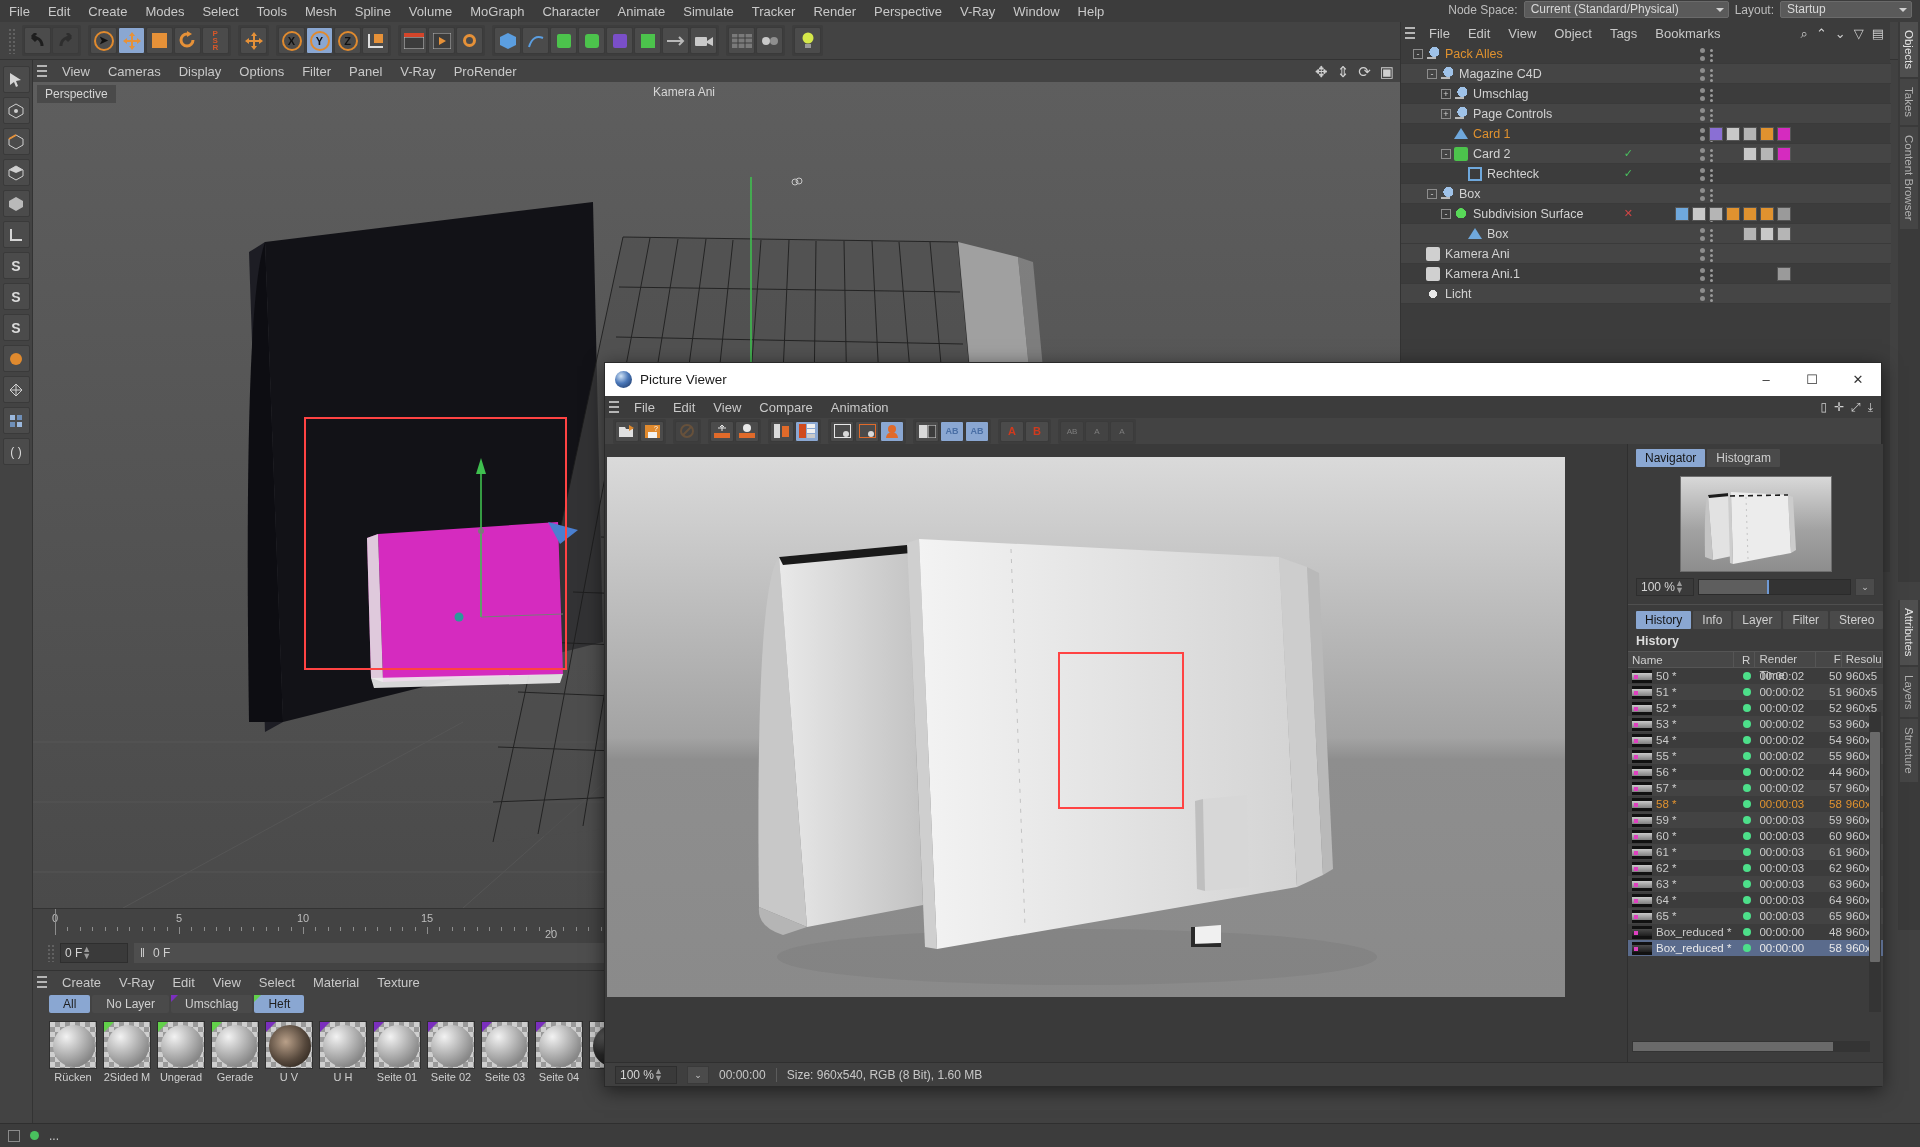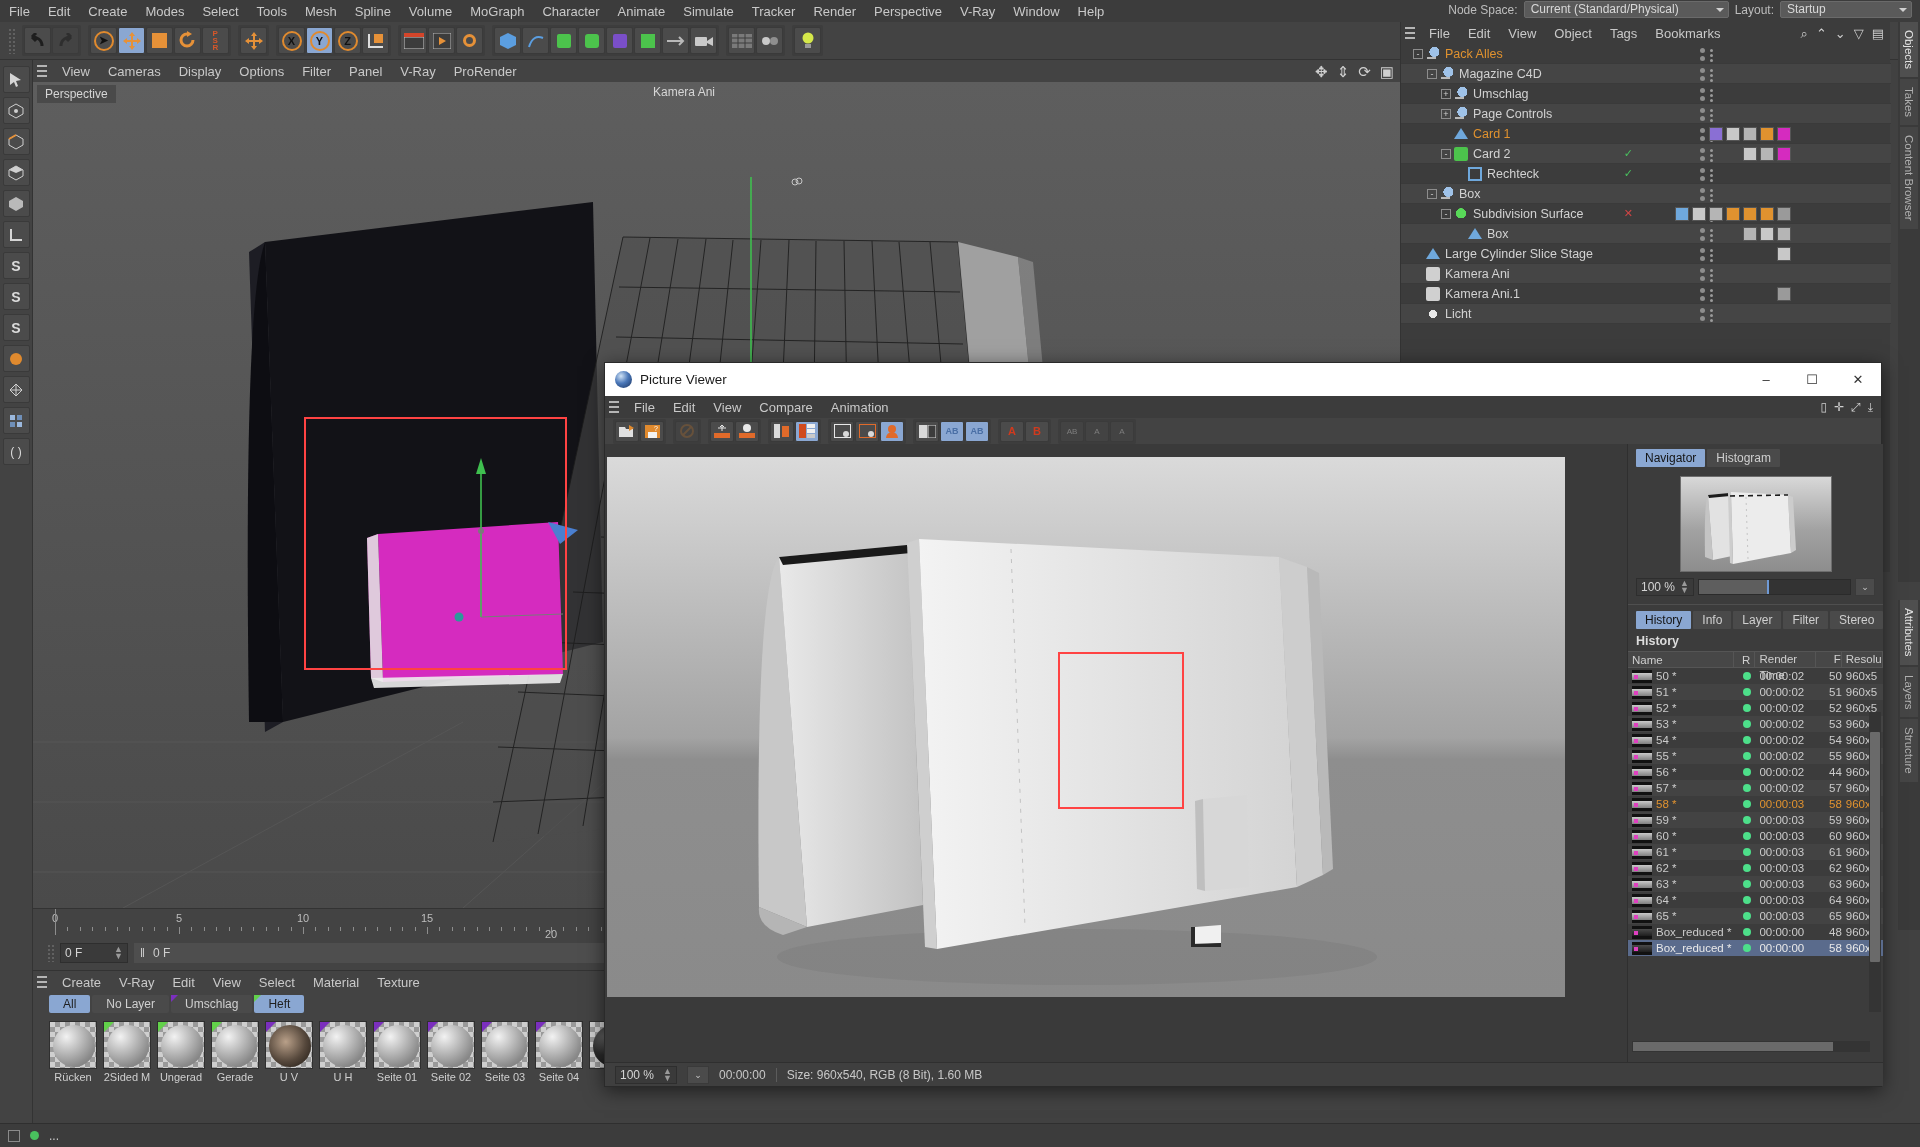--- a/index.html
+++ b/index.html
@@ -67,21 +67,21 @@
 
   
   #timeline{ position:absolute; left:33px; top:908px; width:1367px; height:62px;
              background:#434343; border-top:1px solid #333; }
   #ruler{ position:relative; height:30px; margin-left:10px; }
   #ruler span{ position:absolute; top:3px; font-size:11px; color:#bdbdbd; transform:translateX(-50%); }
   #ruler .tick{ position:absolute; top:18px; width:1px; height:4px; background:#8d8d8d; }
   #tlfields{ display:flex; align-items:center; gap:6px; padding:4px 0 0 14px; }
   .numfld{ background:#3a3a3a; border:1px solid #2e2e2e; height:20px; width:68px;
            display:flex; align-items:center; padding:0 4px; font-size:12px; color:#d5d5d5;
-           justify-content:space-between; }
+           }
   .spin{ font-size:9px; color:#9a9a9a; line-height:7px; }
   #tlbar{ flex:1; background:#4e4e4e; height:20px; display:flex; align-items:center;
           padding:0 6px; font-size:12px; color:#cfcfcf; gap:8px; margin-right:14px; }
 
   
   #matman{ position:absolute; left:33px; top:970px; width:1367px; height:140px;
            background:#434343; border-top:1px solid #333; }
   #matmenu{ height:22px; display:flex; align-items:center; gap:2px; }
   #matlayers{ display:flex; gap:2px; padding:2px 0 2px 16px; }
   .layertab{ background:#8aa7d2; color:#1f1f1f; font-size:12px; padding:2px 14px;
@@ -1007,38 +1007,20 @@
             <i></i>
             <i></i>
             <i></i>
           </span>
           <span class="omtags">
             <span class="tagbox" style="background: rgb(181, 181, 181);"></span>
             <span class="tagbox" style="background: rgb(200, 200, 200);"></span>
             <span class="tagbox" style="background: rgb(181, 181, 181);"></span>
           </span>
         </div>
-        <div class="omrow">
-          <span style="width: 12px; flex: 0 0 auto;"></span>
-          <span style="width: 13px; flex: 0 0 auto;"></span>
-          <span class="oicon oi-tri"></span>
-          <span class="omname" style="color: rgb(210, 210, 210);">Large Cylinder Slice Stage</span>
-          <span class="visdots">
-            <i></i>
-            <i></i>
-          </span>
-          <span class="omdots">
-            <i></i>
-            <i></i>
-            <i></i>
-          </span>
-          <span class="omtags">
-            <span class="tagbox" style="background: rgb(200, 200, 200);"></span>
-          </span>
-        </div>
         <div class="omrow alt">
           <span style="width: 12px; flex: 0 0 auto;"></span>
           <span style="width: 13px; flex: 0 0 auto;"></span>
           <span class="oicon oi-cam"></span>
           <span class="omname" style="color: rgb(210, 210, 210);">Kamera Ani</span>
           <span class="visdots">
             <i></i>
             <i></i>
           </span>
           <span class="omdots">

